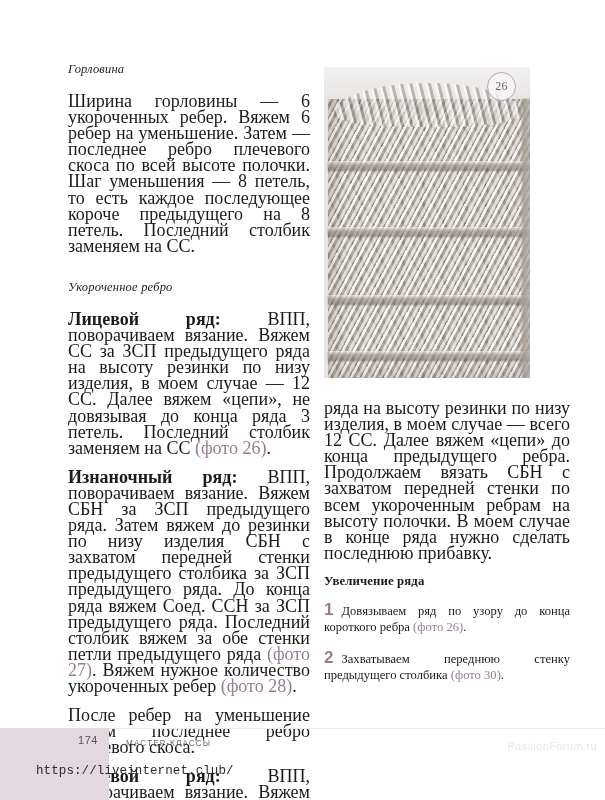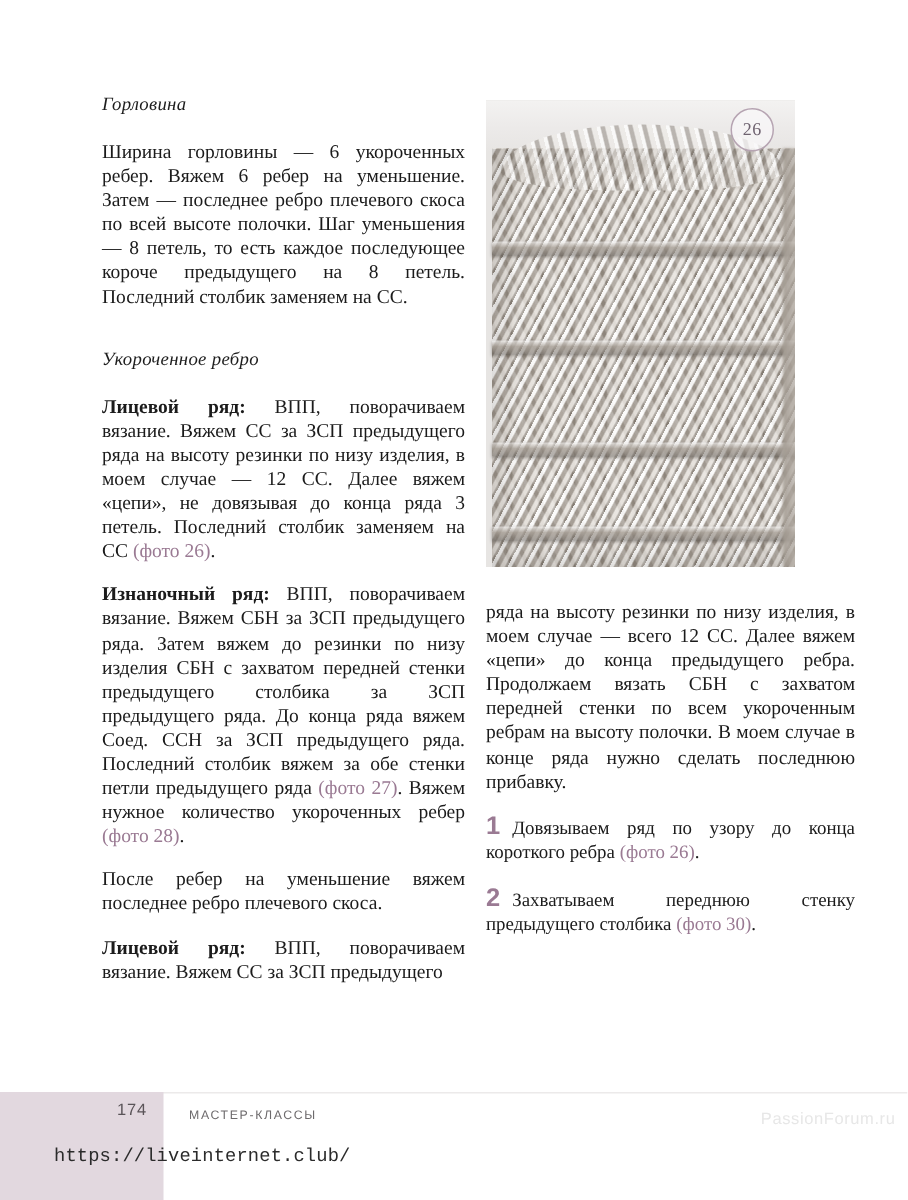--- a/index.html
+++ b/index.html
@@ -41,21 +41,21 @@
     font-style: italic;
     font-size: 12.5px;
     letter-spacing: .2px;
     color: #1d1d1d;
     margin: 0 0 16px 0;
   }
   .sub-head.second { margin-top: 26px; }
 
   p.body {
     margin: 0 0 13px 0;
-    font-size: 13px;
+    font-size: 18px;
     line-height: 16.1px;
     text-align: justify;
     text-justify: inter-word;
     hyphens: manual;
     color: #1b1b1b;
   }
   p.body.tight { margin-bottom: 0; }
 
   .lead {
     font-weight: bold;
@@ -278,20 +278,21 @@
     </div>
     <div class="fabric-edge"></div>
     <div class="yarn-top"></div>
     <div class="photo-badge">26</div>
   </div>
 
   <div class="col-right-text">
 
     <p class="body">ряда на высоту резинки по низу изделия, в моем случае — всего 12 СС. Далее вяжем «цепи» до конца предыдущего ребра. Продолжаем вязать СБН с захватом передней стенки по всем укороченным ребрам на высоту полочки. В моем случае в конце ряда нужно сделать последнюю прибавку.</p>
 
+    <div class="sec-head">Увеличение ряда</div>
 
     <div class="step"><span class="num">1</span><span>Довязываем ряд по узору до конца короткого ребра </span><span class="photo-ref">(фото 26)</span><span>.</span></div>
 
     <div class="step"><span class="num">2</span><span>Захватываем переднюю стенку предыдущего столбика </span><span class="photo-ref">(фото 30)</span><span>.</span></div>
   </div>
 
   <div class="footer-rule"></div>
   <div class="footer-tint"></div>
   <div class="page-num">174</div>
   <div class="footer-section">МАСТЕР-КЛАССЫ</div>

